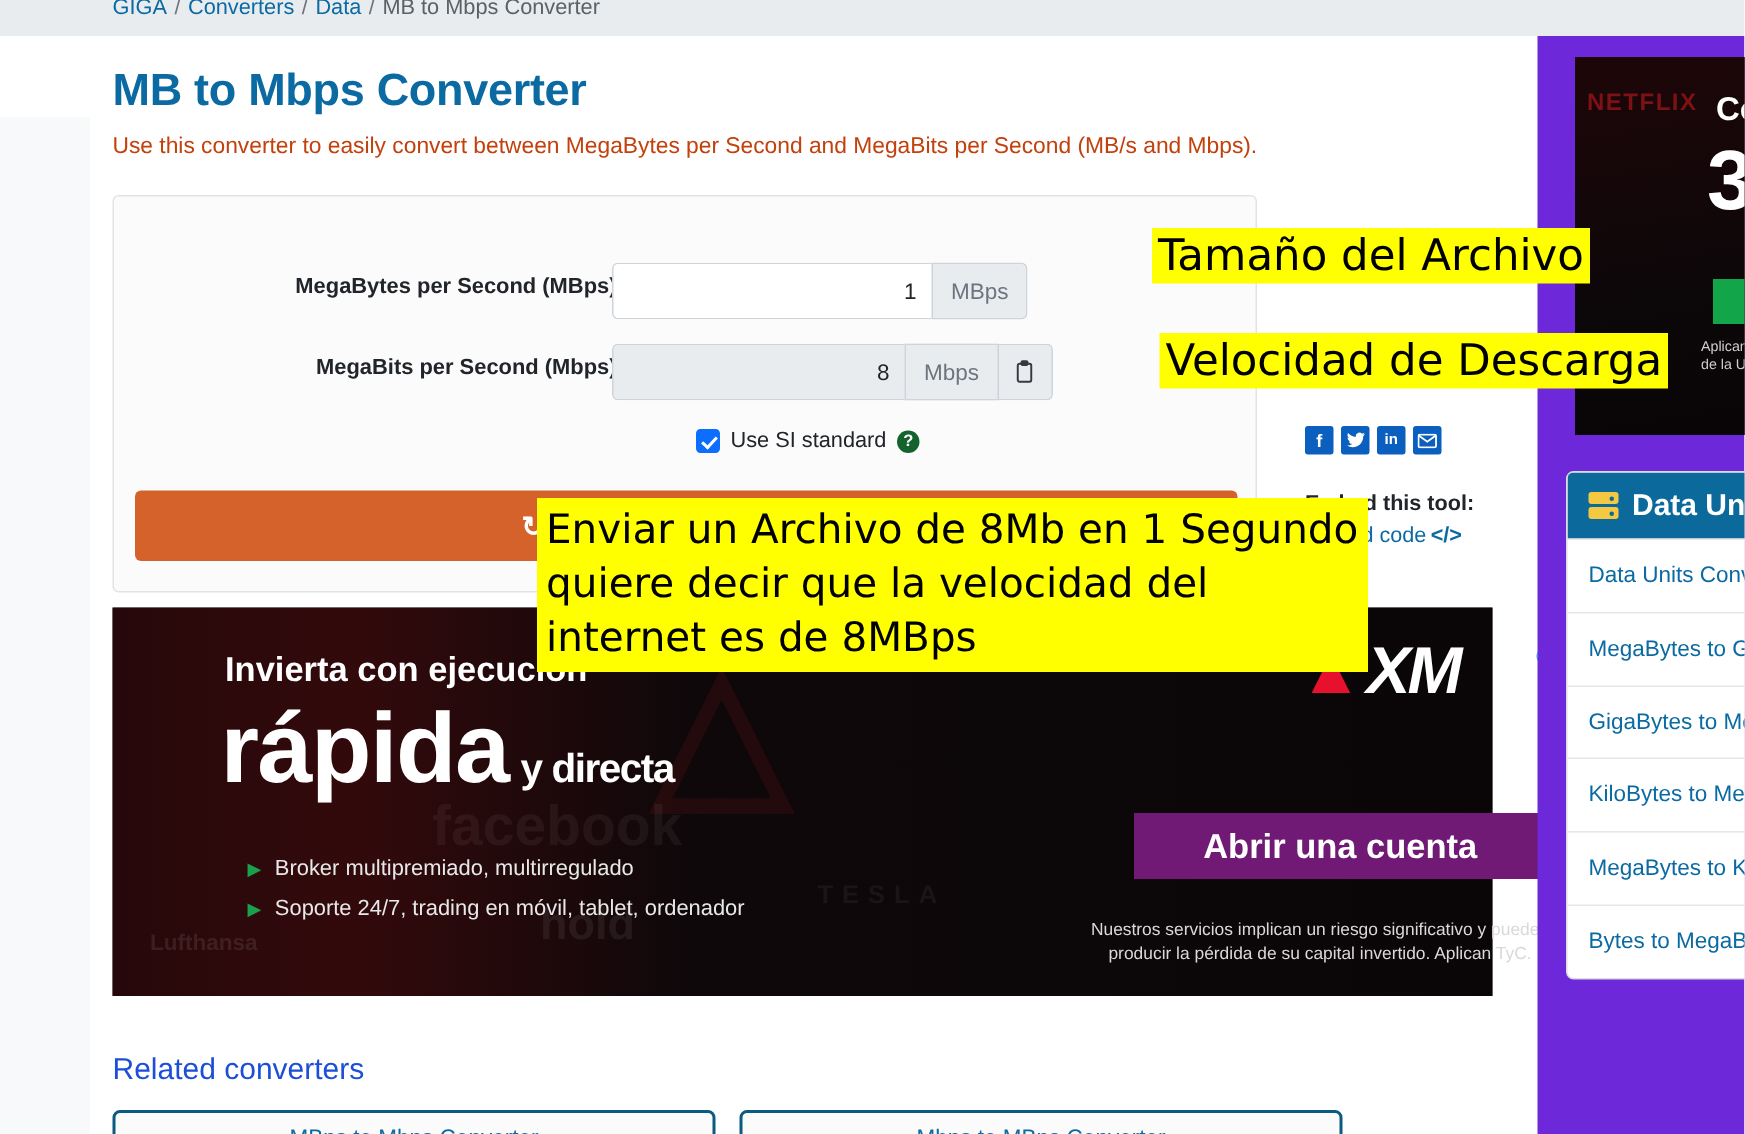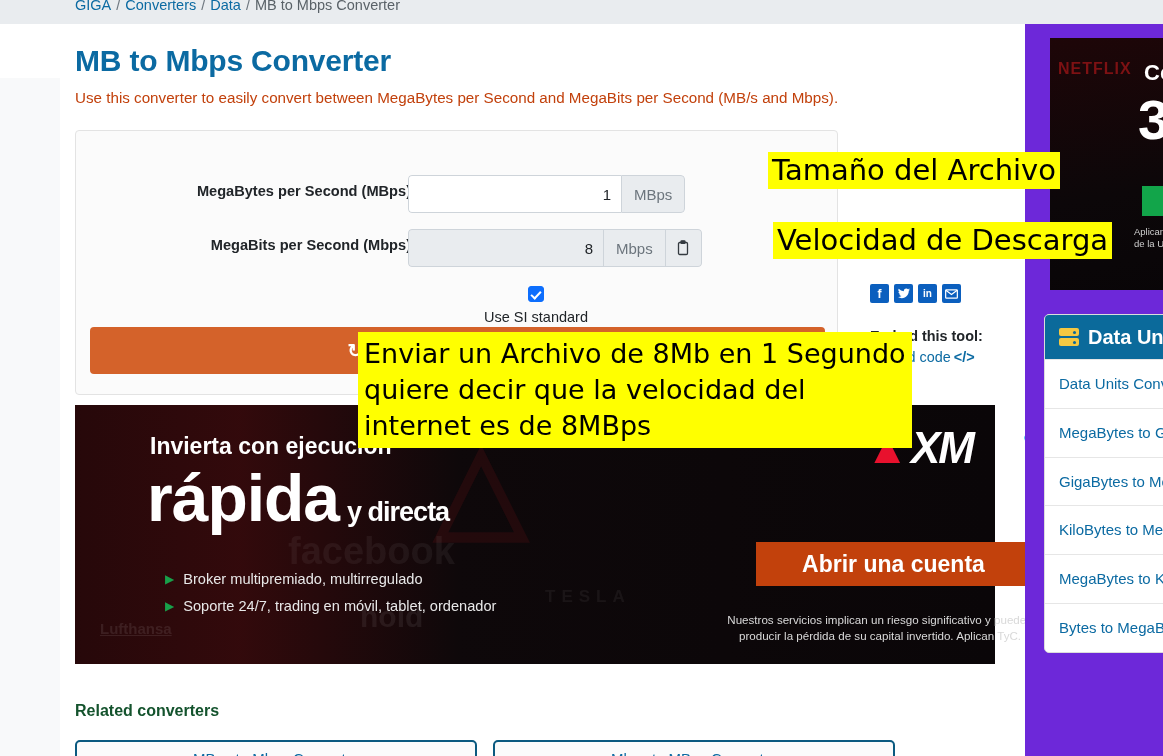--- a/index.html
+++ b/index.html
@@ -76,22 +76,22 @@
   }
   .unit.last { border-radius: 0 4px 4px 0; }
   .copy-btn {
     display: flex; align-items: center; justify-content: center;
     width: 36px; height: 38px; background: #e9ecef;
     border: 1px solid #ced4da; border-left: none; border-radius: 0 4px 4px 0;
     color: #343a40; cursor: pointer;
   }
 
   .si-row {
-    position: absolute; left: 408px; top: 155px;
-    display: flex; align-items: center; gap: 7px; flex-direction: column;
+    position: absolute; left: 388px; top: 155px;
+    display: flex; align-items: center; gap: 7px;
   }
   .cbx {
     width: 16px; height: 16px; background: #0d6efd; border: 1px solid #0d6efd;
     border-radius: 3px; position: relative; cursor: pointer;
   }
   .cbx::after {
     content: ""; position: absolute; left: 4.5px; top: 1.5px;
     width: 4px; height: 8px; border: solid #fff; border-width: 0 2px 2px 0;
     transform: rotate(43deg);
   }
@@ -155,37 +155,37 @@
   }
   .ad-arrow { color: #18a04a; font-size: 12px; }
   .ad-logo {
     position: absolute; right: 22px; top: 18px;
     display: flex; align-items: center; gap: 2px;
   }
   .ad-logo .bull { color: #e8112d; font-size: 44px; line-height: 1; }
   .ad-logo .xm { color: #fff; font-size: 44px; font-weight: bold; font-style: italic; letter-spacing: -2px; }
   .ad-cta {
     position: absolute; left: 696px; top: 518px; width: 275px; height: 44px;
-    background: #c2410c; color: #fff; font-size: 23px; font-weight: bold;
+    background: #701a75; color: #fff; font-size: 23px; font-weight: bold;
     display: flex; align-items: center; justify-content: center; cursor: pointer;
   }
   .ad-disc {
     position: absolute; left: 655px; top: 588px; width: 330px;
     color: #d9d9d9; font-size: 11.6px; text-align: center; line-height: 1.35;
   }
   .ad-choices {
     position: absolute; left: 963px; top: 408px;
     display: flex; gap: 2px; background: #fff; padding: 1px;
   }
   .ad-choices span { color: #00aeef; font-size: 11px; line-height: 11px; }
 
   
   .related-title {
     position: absolute; left: 75px; top: 702px;
-    font-size: 16px; font-weight: bold; color: #14532d; margin: 0;
+    font-size: 20px; font-weight: normal; color: #1d4ed8; margin: 0;
   }
   .rel-box {
     position: absolute; top: 740px; height: 40px;
     background: #fbfbfb; border: 2px solid #0b5a80; border-radius: 5px;
   }
   .rel-box.a { left: 75px; width: 402px; }
   .rel-box.b { left: 493px; width: 402px; }
   .rel-text {
     text-align: center; color: #0b6aa2; font-size: 15px;
     padding-top: 8px; white-space: nowrap; overflow: hidden;
@@ -326,21 +326,21 @@
       <div class="embed-link">
         <span>Embed code</span><span class="chev">&lt;/&gt;</span>
       </div>
     </div>
 
     <div class="ad-banner">
       <div class="ad-bg-strip"></div>
       <div class="ad-ghost" style="left:360px; top:10px; font-size:120px; color:rgba(230,30,40,.10);">△</div>
       <div class="ad-ghost" style="left:213px; top:125px; font-size:38px;">facebook</div>
       <div class="ad-ghost" style="left:470px; top:182px; font-size:17px; letter-spacing:6px;">TESLA</div>
-      <div class="ad-ghost" style="left:25px; top:215px; font-size:15px; color:rgba(255,255,255,.09);text-decoration:underline;">Lufthansa</div>
+      <div class="ad-ghost" style="left:25px; top:215px; font-size:15px; color:rgba(255,255,255,.09);">Lufthansa</div>
       <div class="ad-ghost" style="left:285px; top:195px; font-size:30px; color:rgba(255,255,255,.07);">hold</div>
 
       <div class="ad-h1">Invierta con ejecucion</div>
       <div class="ad-h2">
         <span>rápida</span><small>y directa</small>
       </div>
       <div class="ad-bullets">
         <div class="ad-bullet">
           <span class="ad-arrow">▶</span>
           <span>Broker multipremiado, multirregulado</span>

